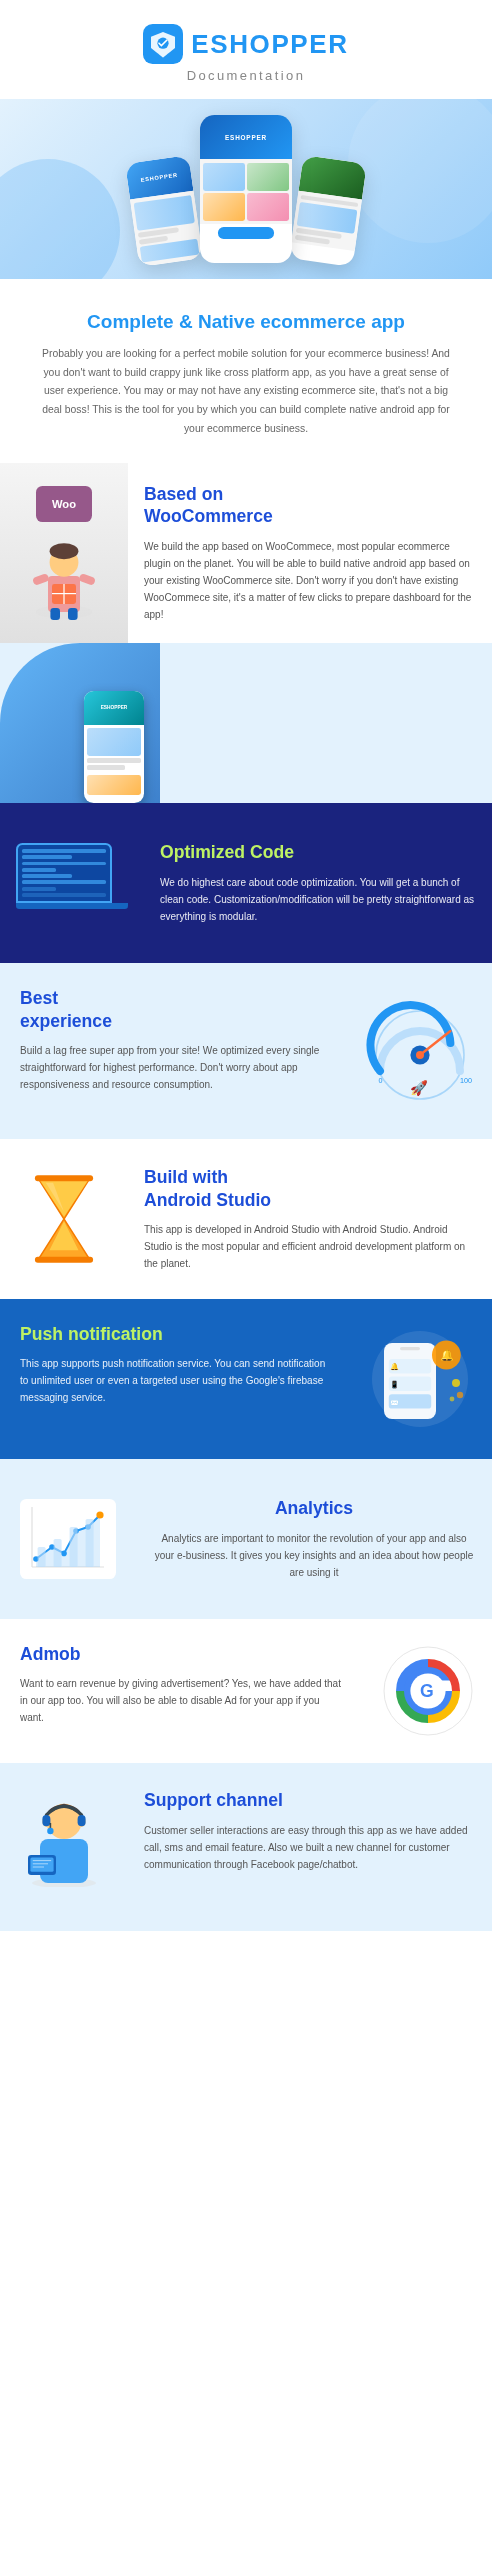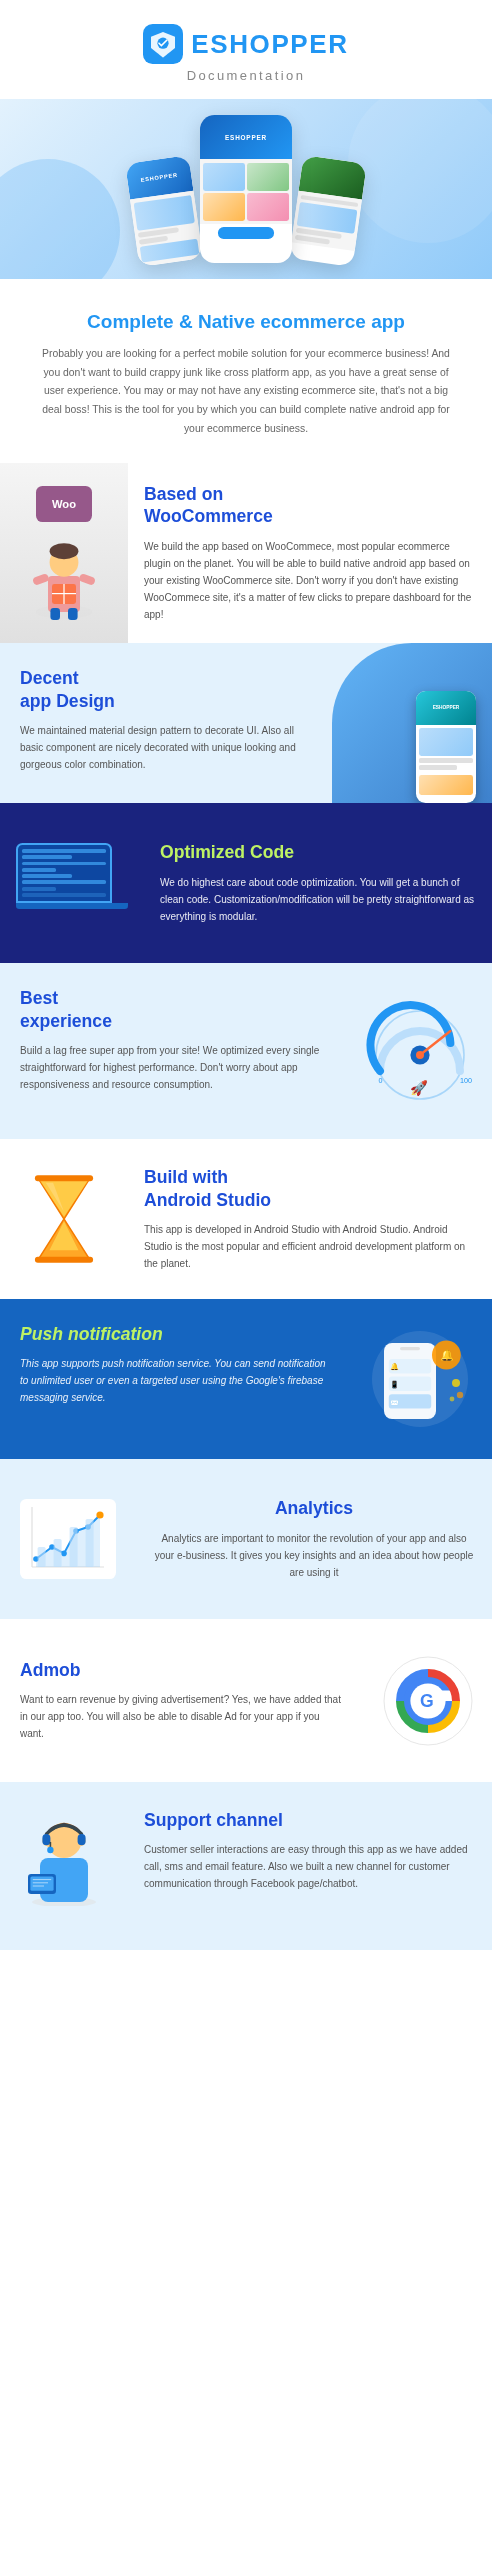--- a/index.html
+++ b/index.html
@@ -279,21 +279,20 @@
 
     
     .push-section {
       background: #1565c0;
       display: flex;
       min-height: 160px;
     }
     .push-left {
       flex: 1;
       padding: 24px 20px;
-      font-style: italic;
     }
     .push-right {
       flex: 0 0 144px;
       display: flex;
       align-items: center;
       justify-content: center;
       padding: 12px;
     }
 
     
@@ -317,21 +316,21 @@
     }
 
     
     .admob-section {
       background: #fff;
       display: flex;
       min-height: 144px;
     }
     .admob-left {
       flex: 1;
-      padding: 40px 20px;
+      padding: 24px 20px;
     }
     .admob-right {
       flex: 0 0 128px;
       display: flex;
       align-items: center;
       justify-content: center;
       padding: 12px;
     }
 
     
@@ -457,27 +456,20 @@
   <div class="woo-right">
     <div class="section-title">
       <span>Based on</span><br>
       <span>WooCommerce</span>
     </div>
     <p class="section-text">We build the app based on WooCommece, most popular ecommerce plugin on the planet. You will be able to build native android app based on your existing WooCommerce site. Don't worry if you don't have existing WooCommece site, it's a matter of few clicks to prepare dashboard for the app!</p>
   </div>
 </div>
 
 <div class="decent-section">
-  <div class="decent-left">
-    <div class="section-title">
-      <span>Decent</span><br>
-      <span>app Design</span>
-    </div>
-    <p class="section-text">We maintained material design pattern to decorate UI. Also all basic component are nicely decorated with unique looking and gorgeous color combination.</p>
-  </div>
   <div class="decent-right">
     <div style="position:relative;width:160px;height:160px;overflow:hidden;">
 
       <div style="position:absolute;top:0;left:0;width:160px;height:160px;background:linear-gradient(135deg,#42a5f5,#1565c0);border-radius:80px 0 0 0;opacity:0.8;"></div>
 
       <div style="position:absolute;right:16px;bottom:0;z-index:2;">
         <div style="width:60px;height:112px;background:#fff;border-radius:9.6px;box-shadow:0 4px 12px rgba(0,0,0,0.3);overflow:hidden;">
           <div style="height:30%;background:linear-gradient(135deg,#26c6da,#00838f);display:flex;align-items:center;justify-content:center;">
             <span style="color:white;font-size:4.8px;font-weight:700;">ESHOPPER</span>
           </div>

